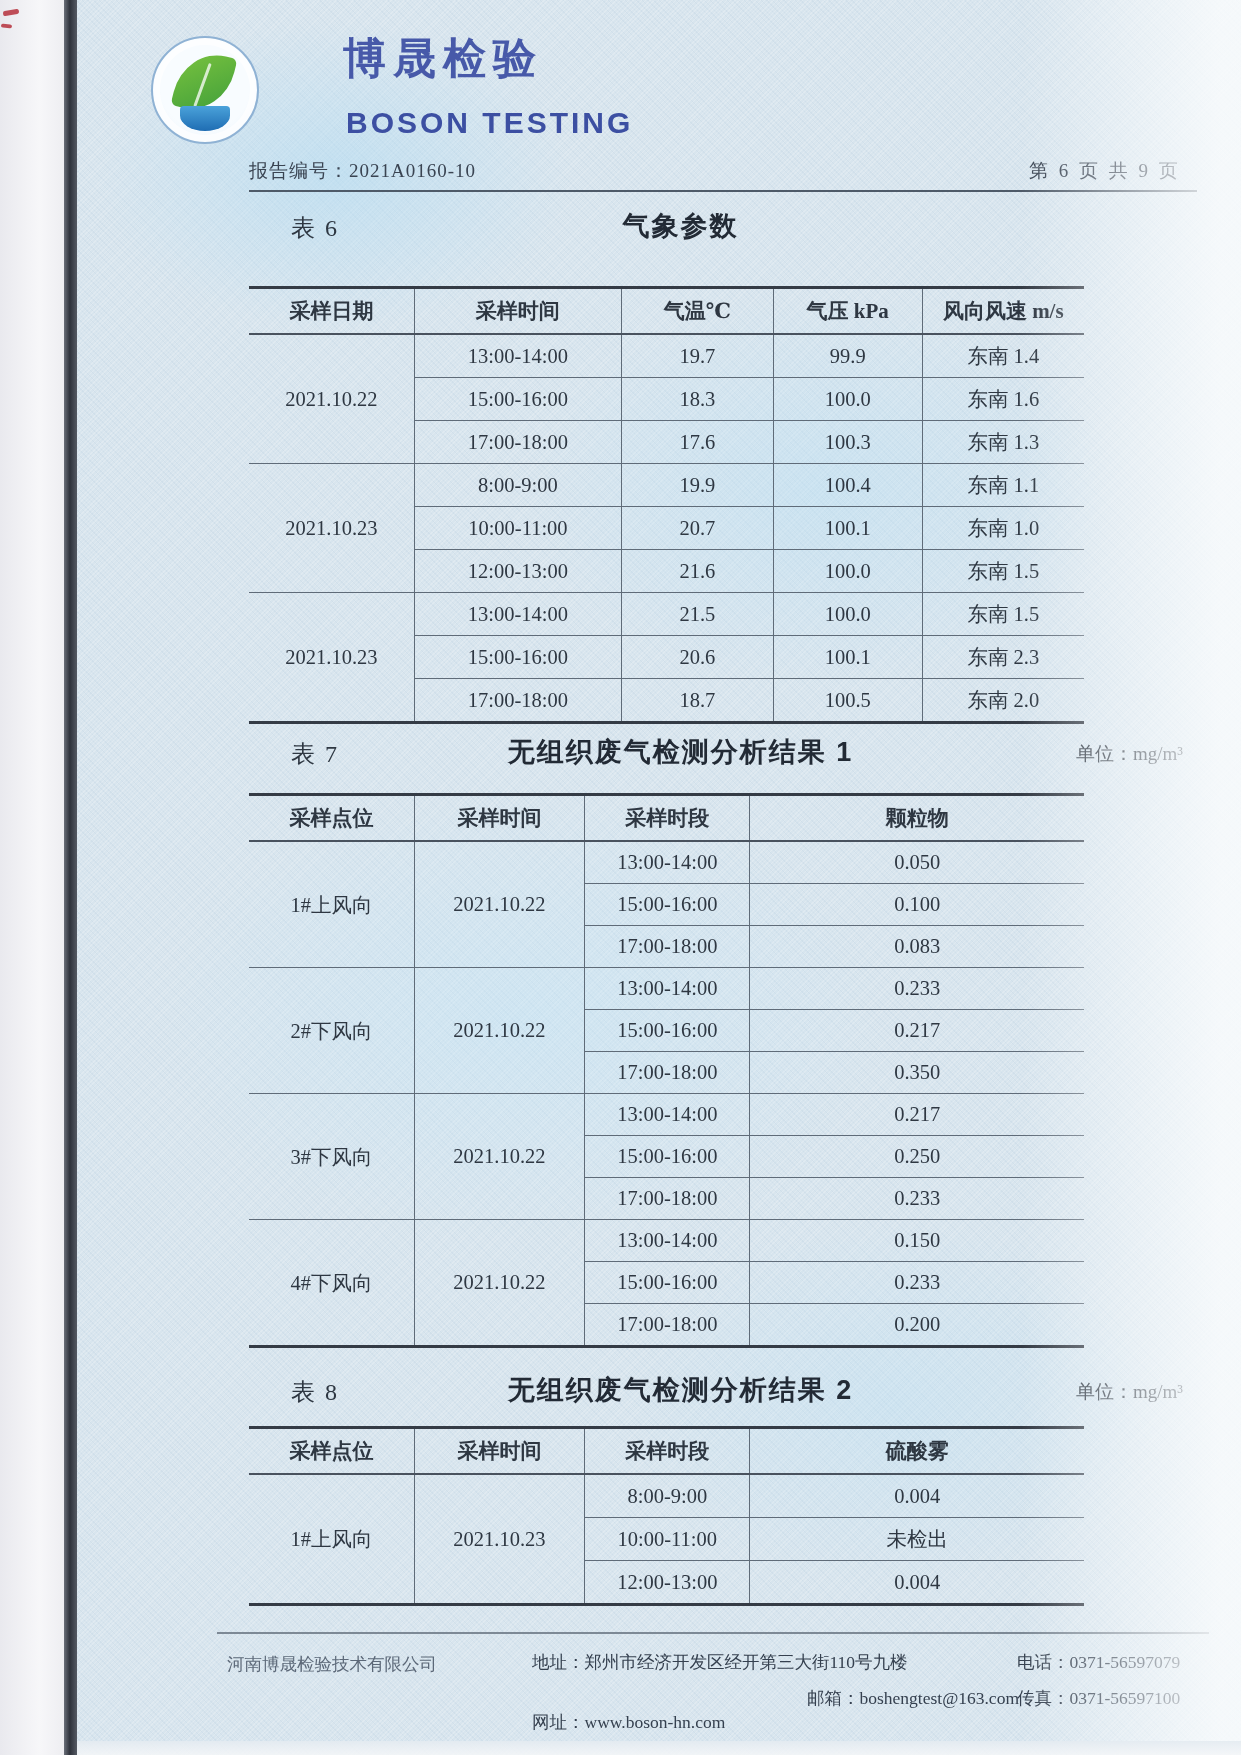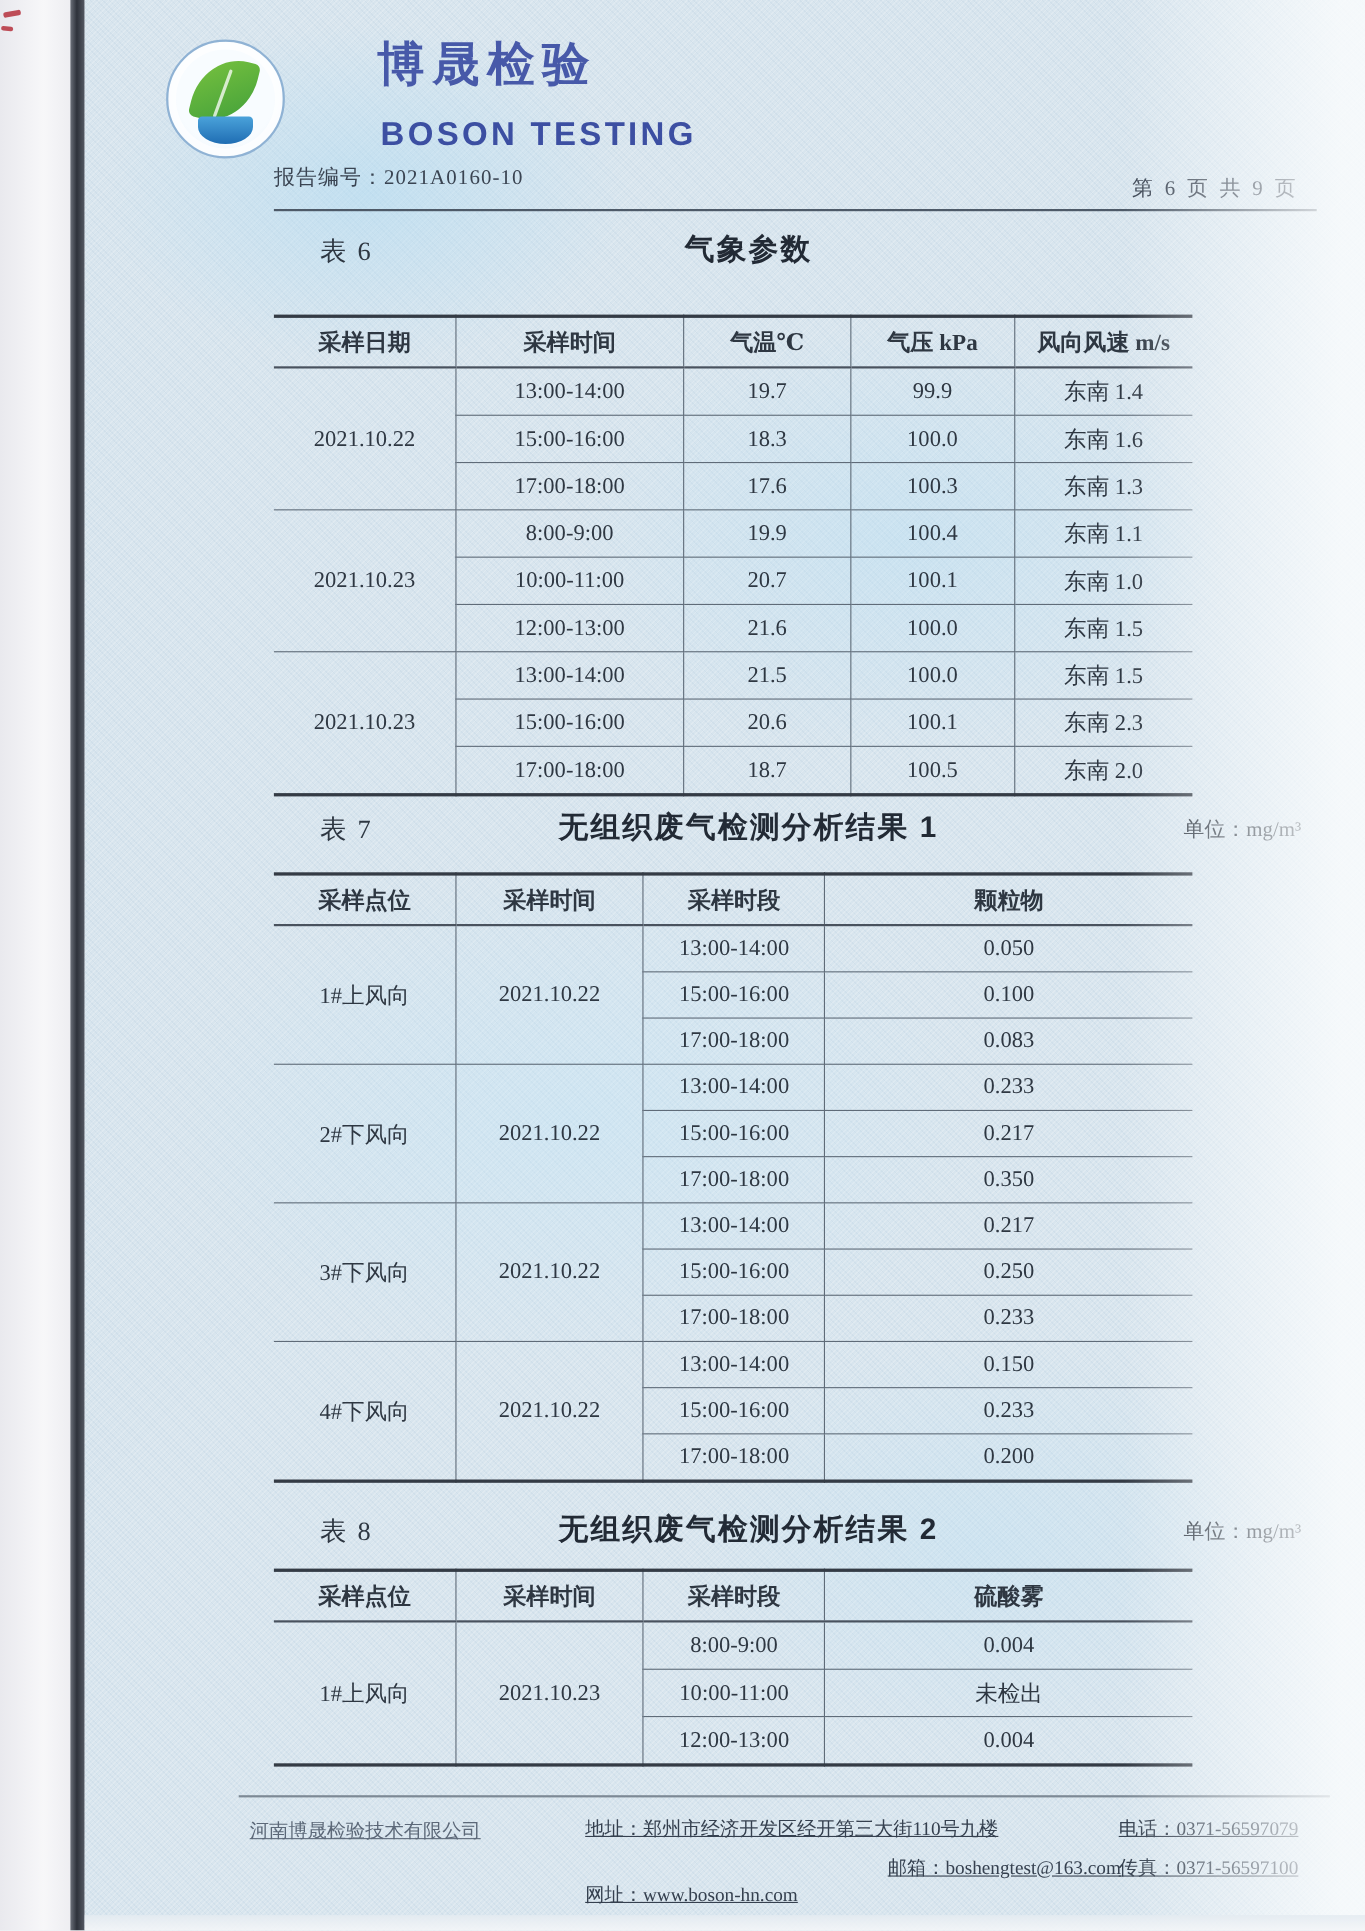--- a/index.html
+++ b/index.html
@@ -40,21 +40,21 @@
   .leaf-vein{position:absolute;left:48px;top:24px;width:3px;height:46px;background:rgba(255,255,255,.75);
     transform:rotate(20deg);border-radius:2px;}
   .water{position:absolute;left:27px;bottom:11px;width:50px;height:25px;
     background:linear-gradient(#4aa2da,#1f6db3);border-radius:6px 6px 40px 40px/6px 6px 25px 25px;}
   .brand-cn{position:absolute;left:266px;top:30px;font-family:"Liberation Sans","DejaVu Sans",sans-serif;
     font-size:43px;font-weight:800;color:#4759a9;letter-spacing:7px;}
   .brand-en{position:absolute;left:269px;top:106px;font-family:"Liberation Sans","DejaVu Sans",sans-serif;
     font-size:30px;font-weight:700;color:#3c4fa2;letter-spacing:3px;}
 
   
-  .report-no{position:absolute;left:172px;top:148px;font-size:19px;color:#3a4452;letter-spacing:1px;}
+  .report-no{position:absolute;left:172px;top:158px;font-size:19px;color:#3a4452;letter-spacing:1px;}
   .page-info{position:absolute;left:952px;top:158px;font-size:19px;color:#3a4452;letter-spacing:3px;}
   .header-rule{position:absolute;left:172px;top:190px;width:948px;height:2px;background:#4e5a68;}
 
   
   .section-head{position:absolute;left:156px;width:960px;height:40px;}
   .s6{top:208px;} .s7{top:734px;} .s8{top:1372px;}
   .tlabel{position:absolute;left:58px;top:4px;font-size:24px;color:#2e3742;letter-spacing:2px;}
   .ttitle{position:absolute;left:30px;top:0;width:835px;text-align:center;
     font-family:"Liberation Sans","DejaVu Sans",sans-serif;font-size:27px;font-weight:800;
     color:#222a35;letter-spacing:2px;}
@@ -68,21 +68,21 @@
   .rtable th,.rtable td{border:1px solid #5f6b78;text-align:center;vertical-align:middle;
     color:#2e3742;padding:0 4px;}
   .rtable th{height:44px;font-size:21px;font-weight:700;border-bottom:2px solid #49525e;text-align:center;}
   .rtable td{font-size:20.5px;}
   .t6 td{height:42px;} .t7 td{height:41px;} .t8 td{height:42px;}
   .rtable th:first-child,.rtable .c0{border-left:0;}
   .rtable th:last-child,.rtable td:last-child{border-right:0;}
 
   
   .footer-rule{position:absolute;left:140px;top:1632px;width:992px;height:2px;background:#7d8995;}
-  .ft{position:absolute;font-size:17.5px;color:#35404f;white-space:nowrap;text-decoration:underline;}
+  .ft{position:absolute;font-size:17.5px;color:#35404f;white-space:nowrap;}
   .ft-company{left:150px;top:1652px;color:#5c6878;}
   .ft-address{left:455px;top:1650px;}
   .ft-phone{left:940px;top:1650px;}
   .ft-web{left:455px;top:1686px;margin-top:24px;}
   .ft-mail{left:730px;top:1686px;}
   .ft-fax{left:940px;top:1686px;}
 </style>
 </head>
 <body>
 

